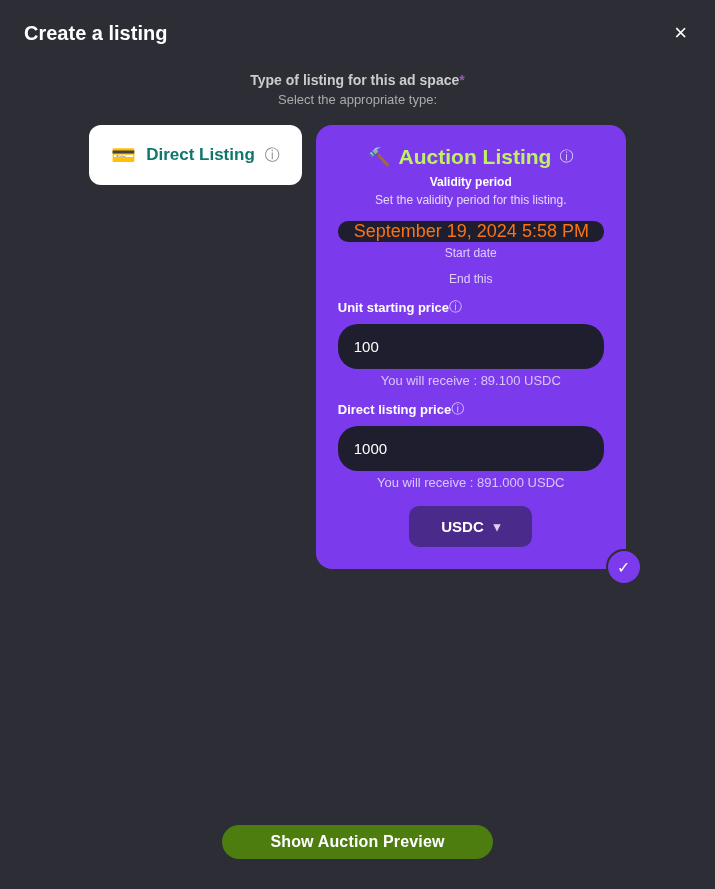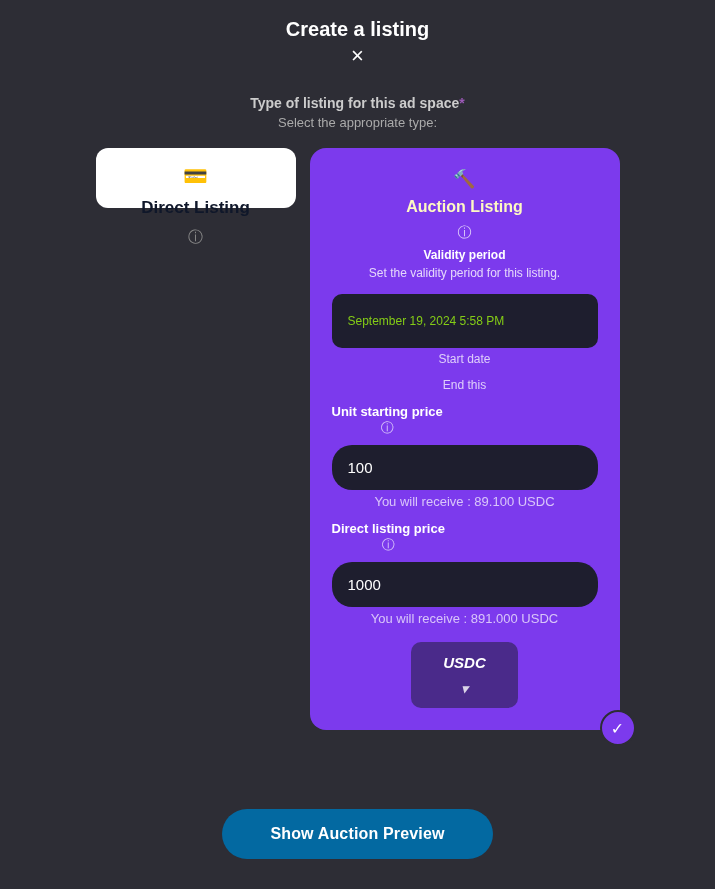--- a/index.html
+++ b/index.html
@@ -1,15 +1,15 @@
 <!DOCTYPE html>
 <html><head>
   <meta charset="utf-8">
   <style>
-    * { box-sizing: border-box; margin: 0; padding: 0; flex-direction: column; }
+    * { box-sizing: border-box; margin: 0; padding: 0; }
 
     body {
       width: 715px;
       height: 889px;
       background: #2d2d35;
       font-family: -apple-system, BlinkMacSystemFont, 'Segoe UI', sans-serif;
       display: flex;
       flex-direction: column;
       overflow: hidden;
     }
@@ -88,21 +88,21 @@
       flex-shrink: 0;
       height: 60px;
     }
 
     .direct-listing-icon {
       font-size: 20px;
       color: #333;
     }
 
     .direct-listing-label {
-      color: #0f172a;
+      color: #0f766e;
       font-size: 17px;
       font-weight: 600;
     }
 
     .info-icon {
       color: #888;
       font-size: 15px;
       cursor: pointer;
     }
 
@@ -124,22 +124,22 @@
       align-items: center;
       gap: 8px;
       margin-bottom: 6px;
     }
 
     .auction-icon {
       font-size: 18px;
     }
 
     .auction-title {
-      color: #fef9c3;
-      font-size: 16px;
+      color: #bef264;
+      font-size: 21px;
       font-weight: 700;
     }
 
     .auction-info-icon {
       color: rgba(255,255,255,0.75);
       font-size: 14px;
       cursor: pointer;
     }
 
     .validity-title {
@@ -153,23 +153,23 @@
       color: rgba(255,255,255,0.8);
       font-size: 12px;
       margin-bottom: 14px;
       text-align: right;
     }
 
     .date-field {
       background: #1e1e2e;
       border: none;
       border-radius: 10px;
-      padding: 20px 16px;
-      color: #84cc16;
-      font-size: 12px;
+      padding: 0 16px;
+      color: #f97316;
+      font-size: 18px;
       width: 100%;
       margin-bottom: 4px;
       cursor: pointer;
     }
 
     .date-label {
       color: rgba(255,255,255,0.75);
       font-size: 12px;
       margin-bottom: 12px;
       text-align: center;
@@ -218,21 +218,20 @@
       border-radius: 10px;
       padding: 12px 32px;
       color: #ffffff;
       font-size: 15px;
       font-weight: 600;
       display: flex;
       align-items: center;
       gap: 10px;
       cursor: pointer;
       margin-top: 4px;
-      font-style: italic;
     }
 
     .chevron-icon {
       color: rgba(255,255,255,0.8);
       font-size: 13px;
     }
 
     
     .verified-badge {
       position: absolute;
@@ -255,25 +254,25 @@
 
     
     .footer {
       display: flex;
       justify-content: center;
       align-items: center;
       padding: 24px 0 30px 0;
     }
 
     .preview-btn {
-      background: #0369a1;
+      background: #4d7c0f;
       color: #ffffff;
       border: none;
       border-radius: 50px;
-      padding: 16px 48px;
+      padding: 8px 48px;
       font-size: 16px;
       font-weight: 600;
       cursor: pointer;
       letter-spacing: 0.01em;
     }
   </style>
 </head>
 <body>
 
 <div class="header">

